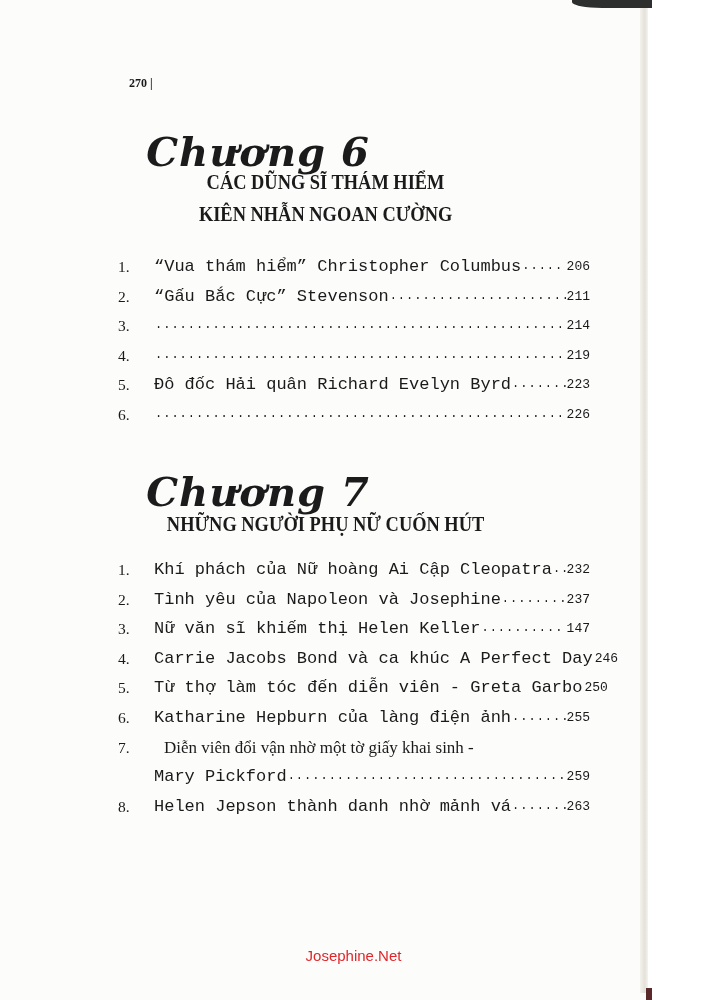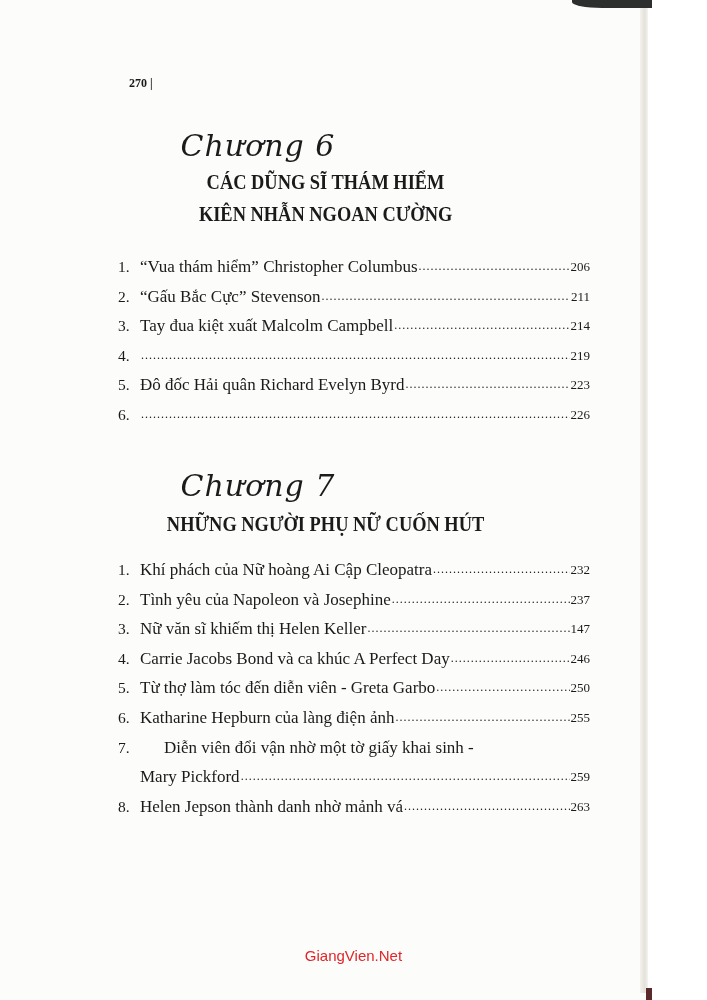--- a/index.html
+++ b/index.html
@@ -22,38 +22,38 @@
     background: #2c2f2e; border-bottom-left-radius: 30px 6px;
   }
   .bottom-mark {
     position: absolute; left: 646px; top: 988px; width: 6px; height: 12px; background: #5a2a2a;
   }
   .page-number {
     position: absolute; left: 129px; top: 76px; font-size: 12px; font-weight: bold;
   }
   .chapter-script {
     position: absolute; left: 0; width: 516px; text-align: center;
-    font-family: "DejaVu Serif", serif; font-style: italic; font-size: 30px;
-    letter-spacing: 1px; color: #1b1b1b;
+    font-family: "DejaVu Serif", serif; font-style: italic; font-size: 40px;
+    letter-spacing: 1px; color: #1b1b1b; font-weight: bold;
   }
   .chapter-title {
     position: absolute; left: 0; width: 646px; text-align: center;
     font-size: 20px; font-weight: bold; letter-spacing: 0px; line-height: 32px;
     transform: scaleX(0.92); transform-origin: 355px 0;
   }
   .toc {
     position: absolute; left: 118px; width: 472px; margin: 0; padding: 0; list-style: none;
   }
   .toc-item {
     position: relative; font-size: 17px; line-height: 29.6px;
   }
   .toc-num {
     position: absolute; left: 0; top: 0; width: 28px; font-size: 15.5px;
   }
-  .toc-body { margin-left: 22px; display: flex; align-items: flex-start; }
+  .toc-body { margin-left: 36px; display: flex; align-items: flex-start; font-family: Liberation Mono, monospace; }
   .toc-text { white-space: nowrap; }
   .toc-dots {
     flex: 1; overflow: hidden; white-space: nowrap; margin: 0 1px; font-size: 12px; letter-spacing: 1px;
   }
   .toc-dots::before {
     content: "........................................................................................................................................................................";
   }
   .toc-page { white-space: nowrap; font-size: 13px; }
   .toc-first-line { margin-left: 46px; white-space: nowrap; }
   .watermark {
@@ -90,21 +90,20 @@
     <span class="toc-num">2.</span>
     <div class="toc-body">
         <span class="toc-text">“Gấu Bắc Cực” Stevenson</span>
         <span class="toc-dots"></span>
         <span class="toc-page">211</span>
       </div>
   </li>
   <li class="toc-item">
     <span class="toc-num">3.</span>
     <div class="toc-body">
-        <span class="toc-text">Tay đua kiệt xuất Malcolm Campbell</span>
         <span class="toc-dots"></span>
         <span class="toc-page">214</span>
       </div>
   </li>
   <li class="toc-item">
     <span class="toc-num">4.</span>
     <div class="toc-body">
         <span class="toc-dots"></span>
         <span class="toc-page">219</span>
       </div>
@@ -192,13 +191,13 @@
   <li class="toc-item">
     <span class="toc-num">8.</span>
     <div class="toc-body">
         <span class="toc-text">Helen Jepson thành danh nhờ mảnh vá</span>
         <span class="toc-dots"></span>
         <span class="toc-page">263</span>
       </div>
   </li>
 </ul>
 
-<div class="watermark">GiangVien.Net</div>
+<div class="watermark">Josephine.Net</div>
 
 </body></html>

